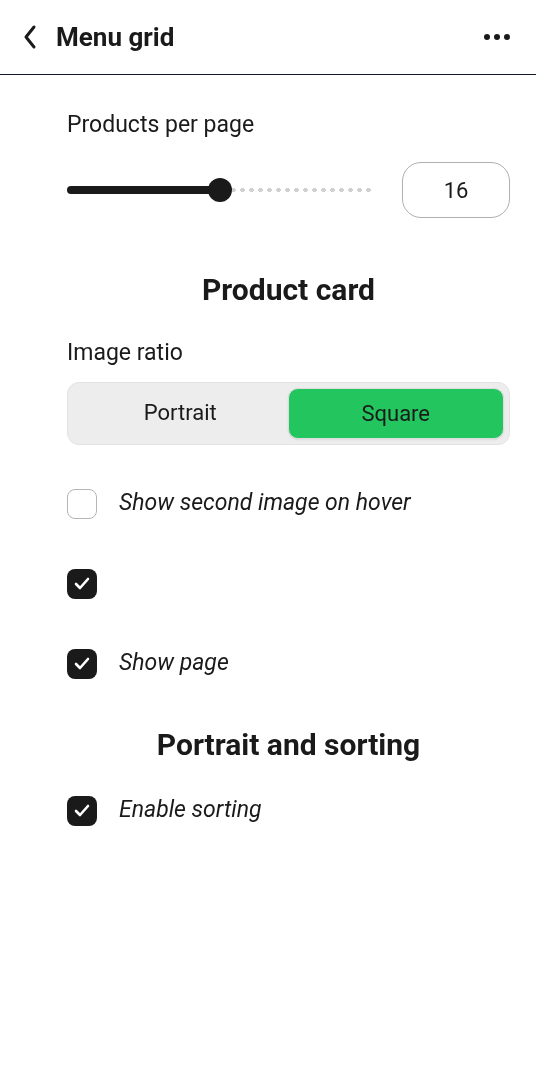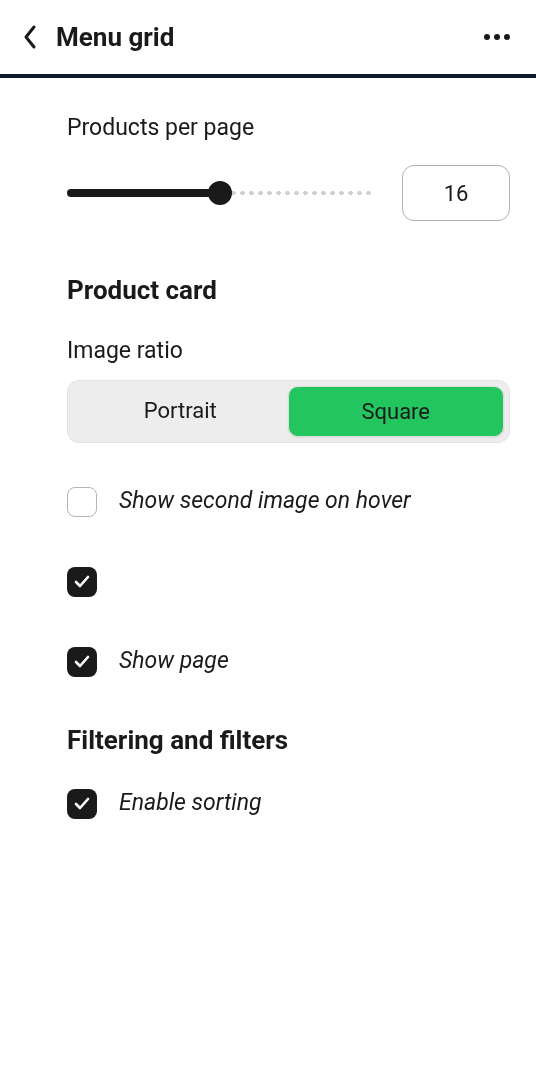--- a/index.html
+++ b/index.html
@@ -8,21 +8,21 @@
       width: 536px;
       height: 1082px;
       background: #fff;
       color: #1a1a1a;
     }
     .header {
       display: flex;
       align-items: center;
       justify-content: space-between;
       padding: 22px 26px 22px 22px;
-      border-bottom: 4px solid #0f172a;
+      border-bottom: 1px solid #0f172a;
     }
     .header-left { display: flex; align-items: center; gap: 18px; }
     .back-icon { cursor: pointer; display:flex; align-items:center; }
     .header-title { font-size: 26px; font-weight: 700; }
     .more-icon { cursor: pointer; display:flex; align-items:center; gap:4px; }
     .more-dot { width:6px; height:6px; border-radius:50%; background:#1a1a1a; }
 
     .content { padding: 36px 26px 0 26px; margin-left: 41px; }
 
     .field-label { font-size: 23px; color:#1a1a1a; margin-bottom: 24px; }
@@ -37,25 +37,25 @@
     }
     .slider-fill {
       position:absolute; left:0; height:8px; top:50%; transform:translateY(-50%);
       background:#1a1a1a; border-radius:4px;
     }
     .slider-thumb {
       position:absolute; width:24px; height:24px; border-radius:50%; background:#1a1a1a;
       top:50%; transform:translate(-50%, -50%);
     }
     .slider-value-box {
-      width: 108px; height: 56px; border:1px solid #b0b0b0; border-radius:12px;
+      width: 108px; height: 56px; border:1px solid #b0b0b0; border-radius:19px;
       display:flex; align-items:center; justify-content:center; font-size:22px;
     }
 
-    .section-h { font-size: 26px; font-weight:700; margin-bottom: 32px; }
+    .section-h { font-size: 30px; font-weight:700; margin-bottom: 32px; text-align: center; }
 
     .sub-label { font-size:23px; margin-bottom:16px; }
 
     .seg { display:flex; background:#ededed; border-radius:12px; padding:5px; margin-bottom:42px; border:1px solid #e2e2e2; }
     .seg-opt { flex:1; text-align:center; padding:12px 0; font-size:22px; border-radius:10px; cursor:pointer; }
     .seg-opt.active { background:#22c55e; box-shadow: 0 1px 2px rgba(0,0,0,0.08); border:1px solid #ddd; }
 
     .check-row { display:flex; align-items:flex-start; gap:22px; margin-bottom:48px; }
     .check-row.tight { margin-bottom: 42px; }
     .checkbox {
@@ -123,21 +123,21 @@
 
   <div class="check-row">
     <div class="checkbox checked">
       <svg width="18" height="18" viewBox="0 0 18 18">
           <path d="M3 9 L7 13 L15 4" stroke="#fff" stroke-width="2.6" fill="none" stroke-linecap="round" stroke-linejoin="round"></path>
         </svg>
     </div>
     <div class="check-label">Show page</div>
   </div>
 
-  <div class="section-h">Filtering and filters</div>
+  <div class="section-h">Portrait and sorting</div>
 
 
   <div class="check-row">
     <div class="checkbox checked">
       <svg width="18" height="18" viewBox="0 0 18 18">
           <path d="M3 9 L7 13 L15 4" stroke="#fff" stroke-width="2.6" fill="none" stroke-linecap="round" stroke-linejoin="round"></path>
         </svg>
     </div>
     <div class="check-label">Enable sorting</div>
   </div>

